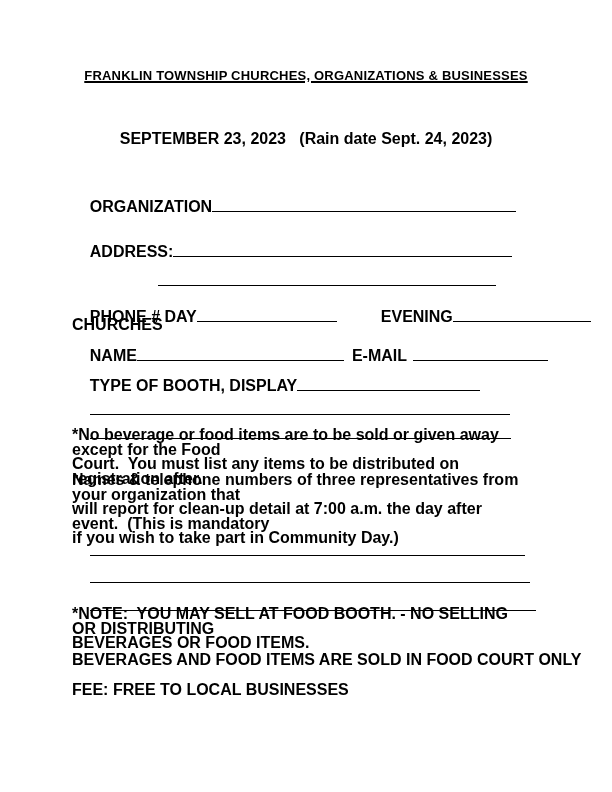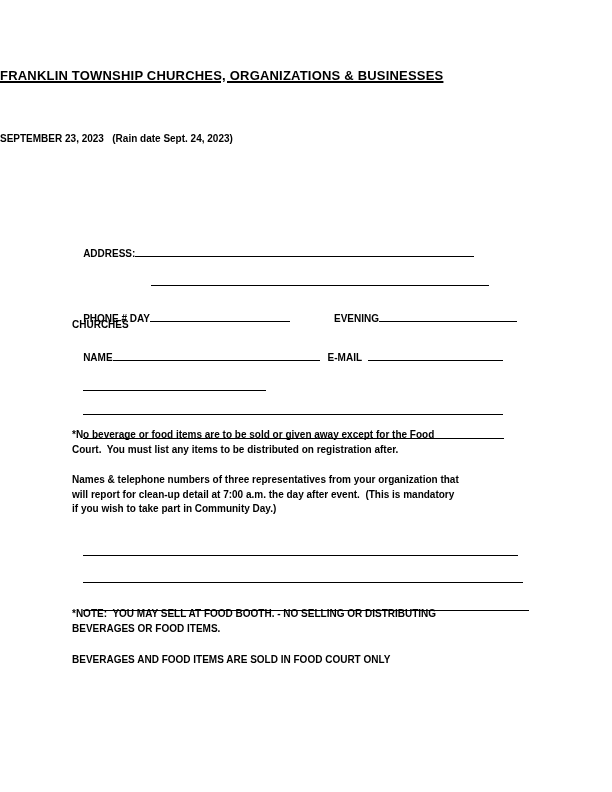--- a/index.html
+++ b/index.html
@@ -14,28 +14,28 @@
     margin: 0 auto;
     background: #ffffff;
     font-family: "Liberation Sans", sans-serif;
     font-weight: bold;
     color: #000000;
     overflow: hidden;
   }
   .row {
     position: absolute;
     left: 72px;
-    font-size: 10px;
+    font-size: 16px;
     line-height: 15px;
     white-space: pre-wrap;
   }
   .center {
     left: 0;
     width: 612px;
-    text-align: left;
+    text-align: center;
   }
   .title-line {
     font-size: 13px;
     line-height: 18px;
     text-decoration: underline;
     text-decoration-thickness: 1.5px;
     letter-spacing: 0.2px;
   }
   .para {
     width: 460px;
@@ -53,20 +53,23 @@
 </style>
 </head>
 <body>
 
 <div class="page">
 
   <div class="row center title-line" style="top:67px">FRANKLIN TOWNSHIP CHURCHES, ORGANIZATIONS &amp; BUSINESSES</div>
 
   <div class="row center" style="top:131px">SEPTEMBER 23, 2023   (Rain date Sept. 24, 2023)</div>
 
+  <div class="row" style="top:183px">
+    <span class="label">ORGANIZATION</span><span class="blank" style="width:304px"></span>
+  </div>
 
 
   <div class="row" style="top:228px">
     <span class="label">ADDRESS:</span><span class="blank" style="width:339px"></span>
   </div>
 
   <div class="row" style="top:257px">
     <span class="blank" style="margin-left:68px;width:338px"></span>
   </div>
 
@@ -74,21 +77,21 @@
     <span class="label">PHONE # DAY</span><span class="blank" style="width:140px"></span><span class="label" style="margin-left:44px">EVENING</span><span class="blank" style="width:138px"></span>
   </div>
 
   <div class="row" style="top:317px">CHURCHES</div>
 
   <div class="row" style="top:332px">
     <span class="label">NAME</span><span class="blank" style="width:207px"></span><span class="label" style="margin-left:8px">E-MAIL</span><span class="blank" style="margin-left:6px;width:135px"></span>
   </div>
 
   <div class="row" style="top:362px">
-    <span class="blank" style="width:183px"></span>
+    <span class="label">TYPE OF BOOTH, DISPLAY</span><span class="blank" style="width:183px"></span>
   </div>
 
   <div class="row" style="top:386px">
     <span class="blank" style="width:420px"></span>
   </div>
   <div class="row" style="top:410px">
     <span class="blank" style="width:421px"></span>
   </div>
 
   <div class="row para" style="top:428px">*No beverage or food items are to be sold or given away except for the Food
@@ -106,14 +109,15 @@
   </div>
   <div class="row" style="top:582px">
     <span class="blank" style="width:446px"></span>
   </div>
 
   <div class="row para" style="top:607px">*NOTE:  YOU MAY SELL AT FOOD BOOTH. - NO SELLING OR DISTRIBUTING
 BEVERAGES OR FOOD ITEMS.</div>
 
   <div class="row" style="top:652px">BEVERAGES AND FOOD ITEMS ARE SOLD IN FOOD COURT ONLY</div>
 
+  <div class="row" style="top:682px">FEE: FREE TO LOCAL BUSINESSES</div>
 
 </div>
 
 </body></html>

